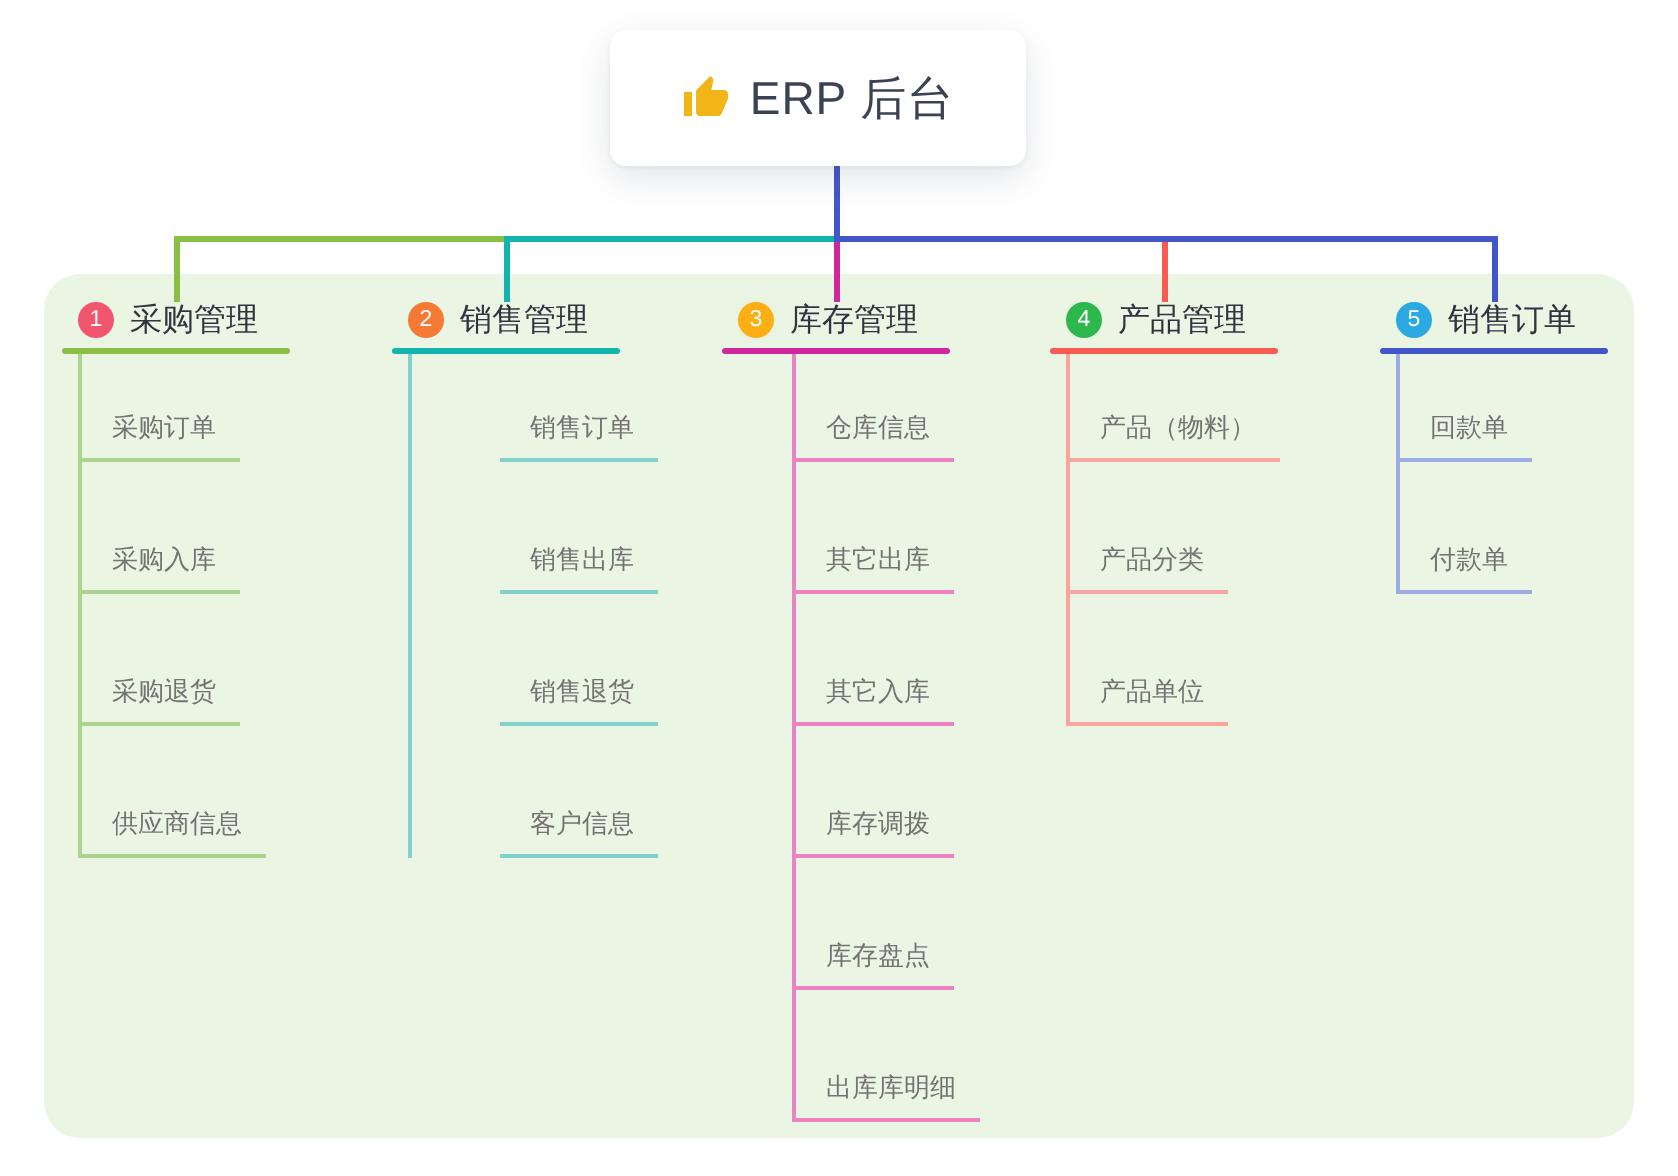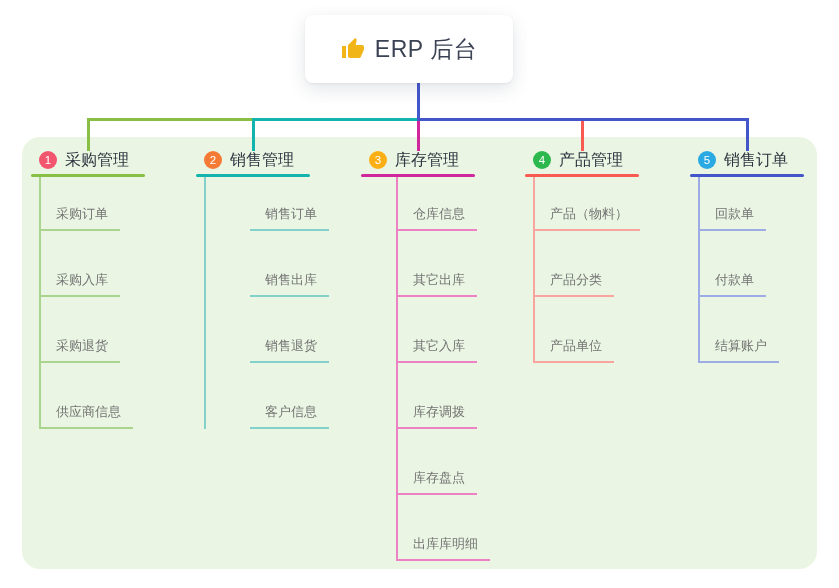--- a/index.html
+++ b/index.html
@@ -151,19 +151,16 @@
           <span class="branch-label">销售订单</span>
         </div>
         <div class="branch-underline" style="background: rgb(67, 86, 201);"></div>
         <div class="children" style="border-left-color: rgb(157, 172, 228);">
           <div class="child-row first">
             <span class="child" style="border-bottom-color: rgb(157, 172, 228);">回款单</span>
           </div>
           <div class="child-row">
             <span class="child" style="border-bottom-color: rgb(157, 172, 228);">付款单</span>
           </div>
-          <div class="child-row">
-            <span class="child" style="border-bottom-color: rgb(157, 172, 228);">结算账户</span>
-          </div>
         </div>
       </div>
     </div>
 </div>
 
 </body></html>

